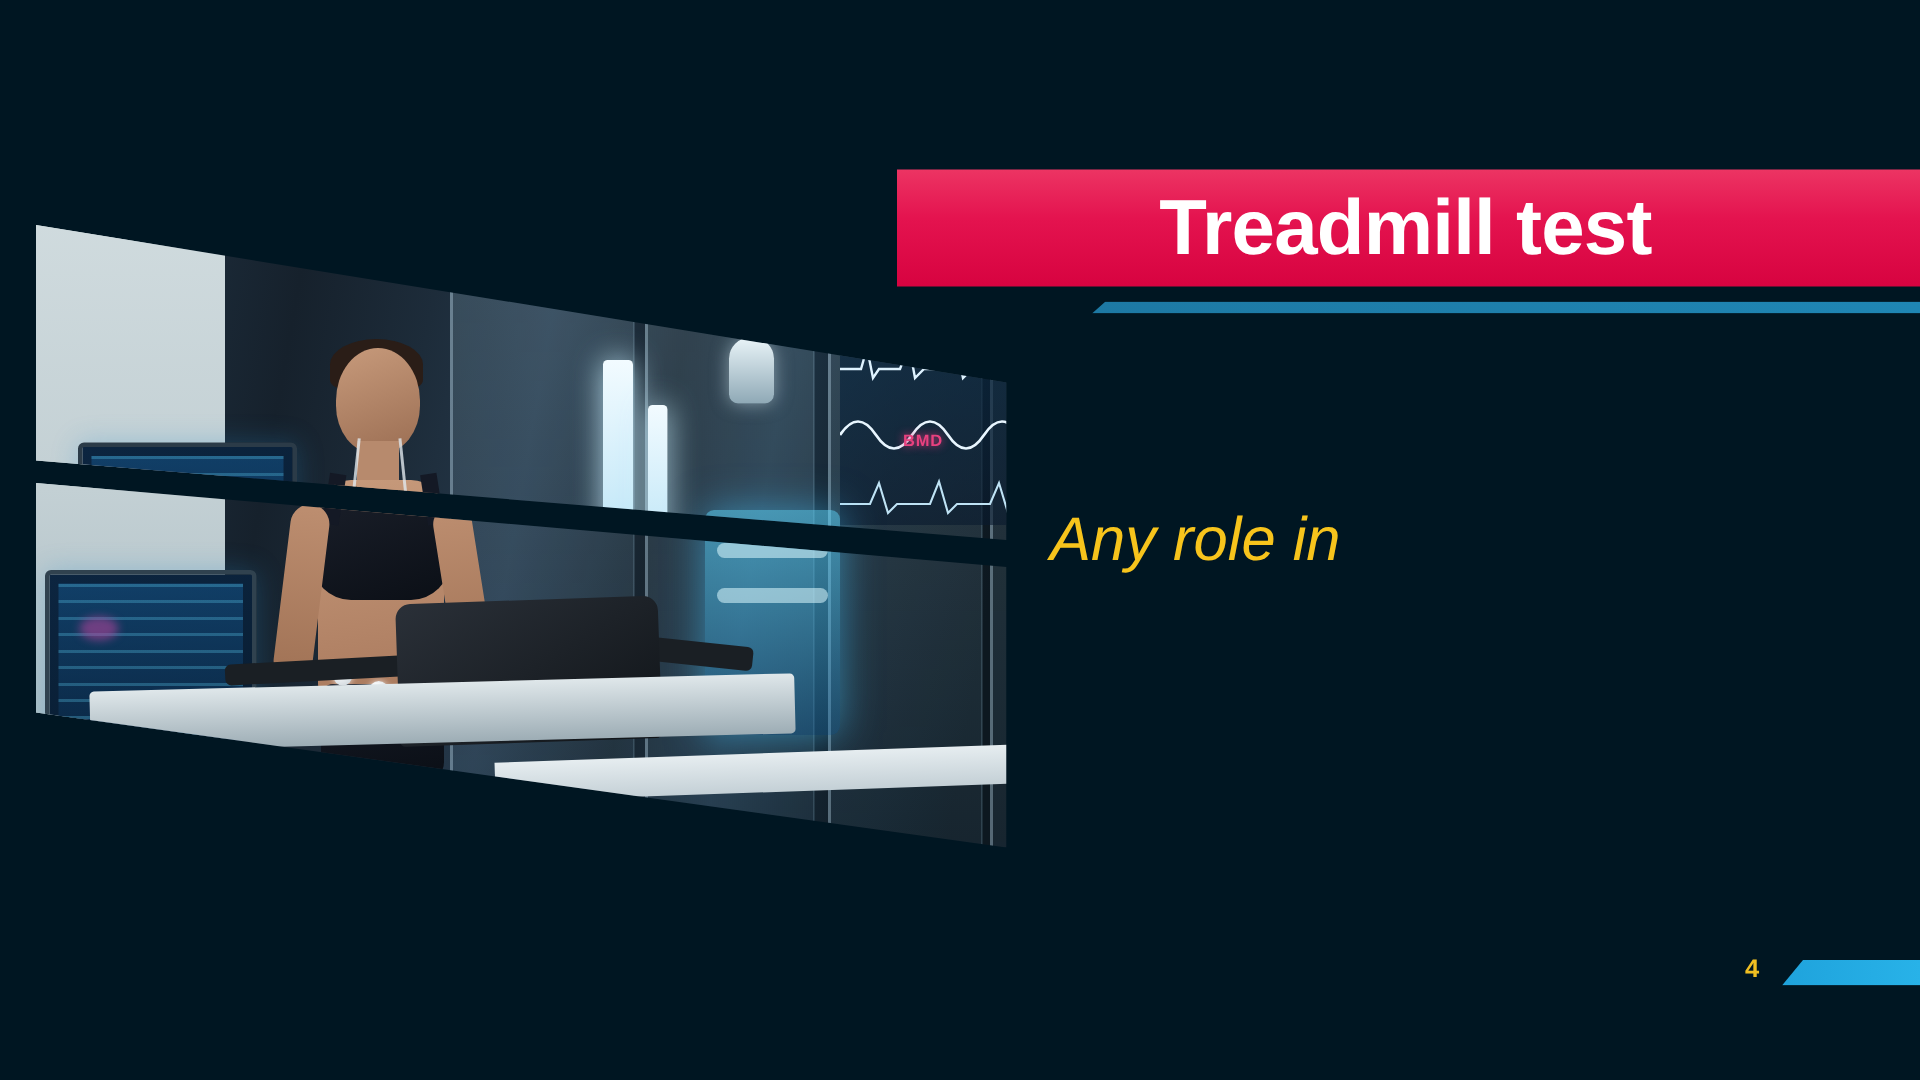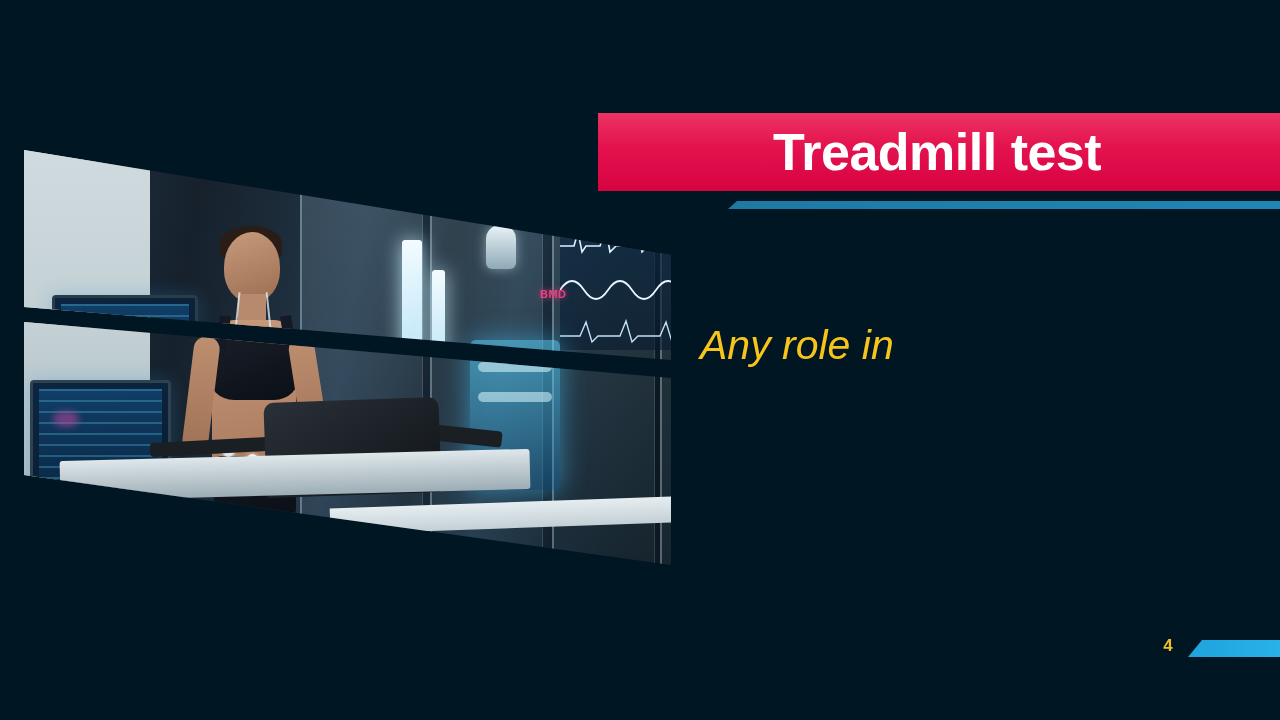--- a/index.html
+++ b/index.html
@@ -123,21 +123,21 @@
   }
   .ecg-wave {
     position: absolute; left: 0; width: 100%; height: 34px;
   }
   .ecg-1 { top: 12px; }
   .ecg-2 { top: 58px; }
   .ecg-3 { top: 100px; }
 
   .label-red {
     position: absolute;
-    left: 540px; top: 178px;
+    left: 602px; top: 178px;
     color: #e8417f;
     font-size: 11px;
     font-weight: bold;
     letter-spacing: 0.5px;
     text-shadow: 0 0 6px rgba(230,60,130,0.9);
   }
 
   .tube-light {
     position: absolute;
     background: linear-gradient(180deg,#f2fbff,#bfe6f7);
@@ -267,21 +267,21 @@
     height: 8px;
     background: linear-gradient(90deg,#1d79a4,#1f86b4);
     -webkit-clip-path: polygon(9px 0, 100% 0, 100% 100%, 0 100%);
     clip-path: polygon(9px 0, 100% 0, 100% 100%, 0 100%);
   }
 
   
   #subtitle {
     position: absolute;
     left: 700px;
-    top: 319px;
+    top: 333px;
     width: 545px;
     color: #f7c41c;
     font-size: 41px;
     font-style: italic;
     line-height: 1.30;
   }
   #subtitle .line { display: block; white-space: nowrap; }
 
   
   #page-number {

